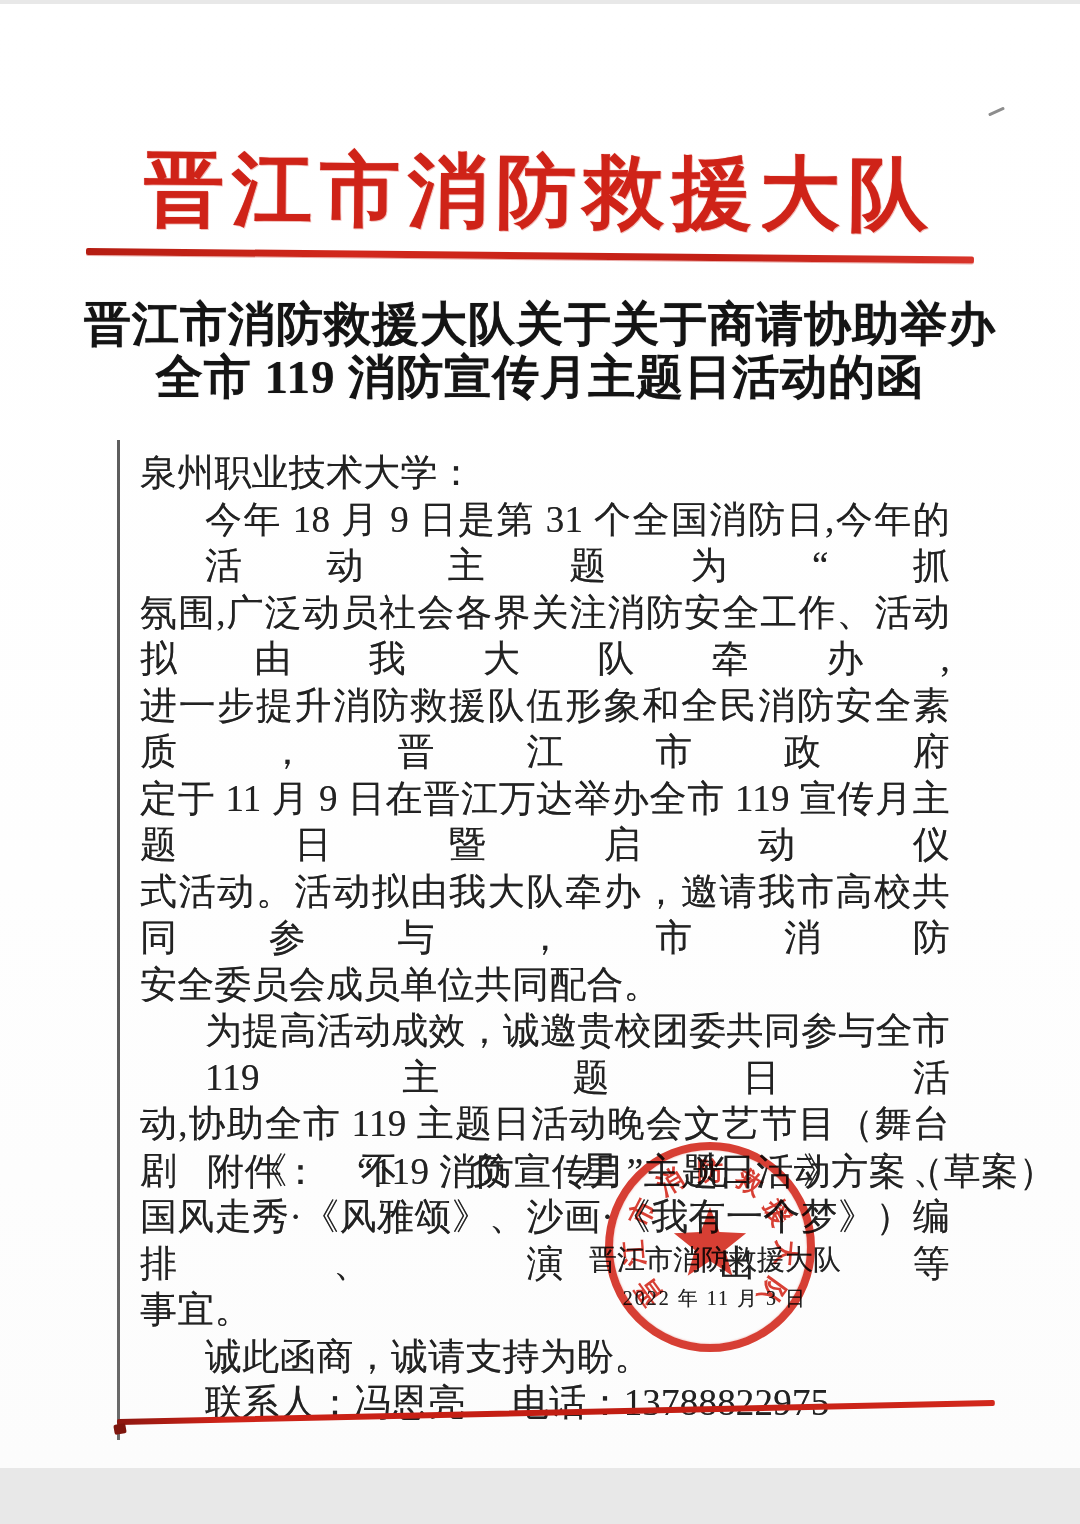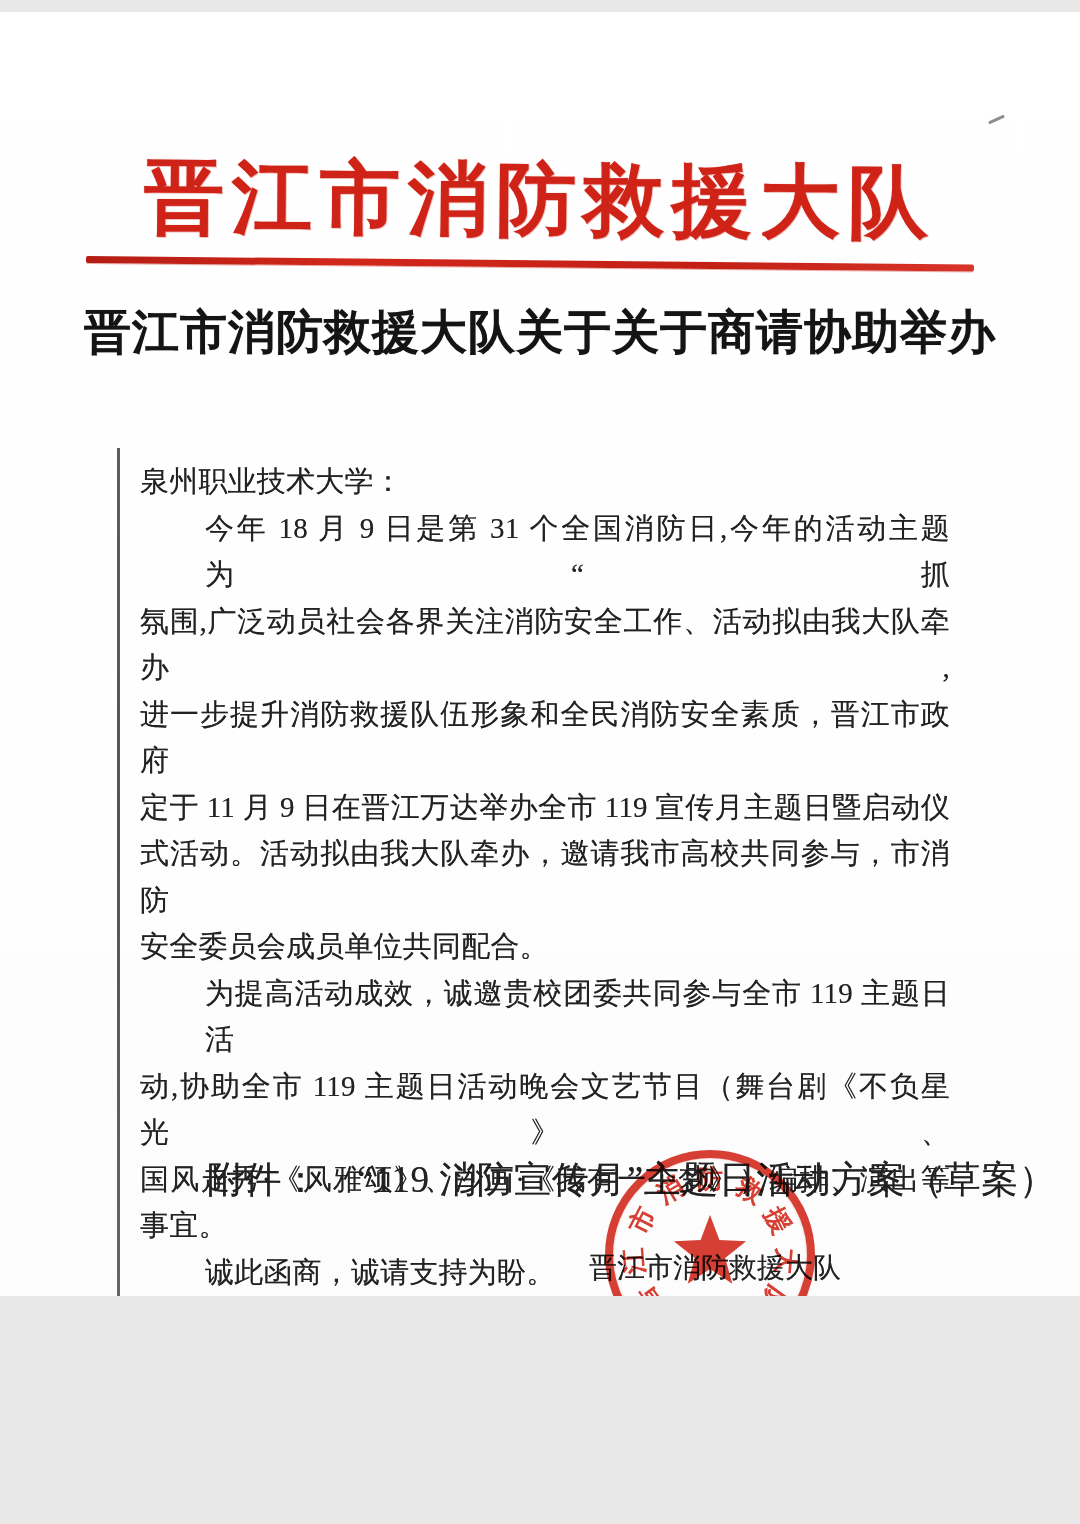--- a/index.html
+++ b/index.html
@@ -1,19 +1,19 @@
 <!DOCTYPE html>
 <html><head>
 <meta charset="utf-8">
 <style>
   html,body{margin:0;padding:0;background:#e8e8e8;}
   .paper{
     position:relative;
-    width:1080px;height:1284px;
-    margin:12px auto;
+    width:1080px;height:1464px;
+    margin:4px auto;
     background:linear-gradient(180deg,#ffffff 0%,#fefefe 60%,#fcfcfc 100%);
     overflow:hidden;
     font-family:"Liberation Serif","DejaVu Serif",serif;
     color:#1f1f1f;
   }
   
   .letterhead{
     position:absolute;left:96px;top:146px;width:888px;
     text-align:center;
     font-size:80px;font-weight:700;line-height:1.06;
@@ -35,21 +35,21 @@
     position:absolute;left:0;top:294px;width:1080px;
     text-align:center;
     font-size:47px;font-weight:700;line-height:53px;
     color:#141414;
     letter-spacing:1px;
     text-shadow:0 0 .7px rgba(0,0,0,.55);
   }
   
   .body-block{
     position:absolute;left:140px;top:446px;width:810px;
-    font-size:29px;line-height:46.5px;color:#222;
+    font-size:37px;line-height:46.5px;color:#222;
     letter-spacing:.2px;
     text-shadow:0 0 .6px rgba(20,20,20,.5);
   }
   .bline{width:100%;}
   .bline.just{text-align:justify;text-align-last:justify;}
   .bline.ind{padding-left:65px;box-sizing:border-box;}
   
   .attachment{
     position:absolute;left:207px;top:1146px;
     font-size:37px;line-height:44px;color:#222;
@@ -111,20 +111,21 @@
 <body>
 
 <div class="paper">
 
   <div class="letterhead">晋江市消防救援大队</div>
   <div class="head-rule"></div>
   <div class="corner-tick"></div>
 
   <div class="doc-title">
     <div>晋江市消防救援大队关于关于商请协助举办</div>
+    <div>全市 119 消防宣传月主题日活动的函</div>
   </div>
 
   <div class="body-block" id="body-lines">
       <div class="bline">泉州职业技术大学：</div>
       <div class="bline just ind">今年 18 月 9 日是第 31 个全国消防日,今年的活动主题为“抓</div>
       <div class="bline just">氛围,广泛动员社会各界关注消防安全工作、活动拟由我大队牵办,</div>
       <div class="bline just">进一步提升消防救援队伍形象和全民消防安全素质，晋江市政府</div>
       <div class="bline just">定于 11 月 9 日在晋江万达举办全市 119 宣传月主题日暨启动仪</div>
       <div class="bline just">式活动。活动拟由我大队牵办，邀请我市高校共同参与，市消防</div>
       <div class="bline">安全委员会成员单位共同配合。</div>

